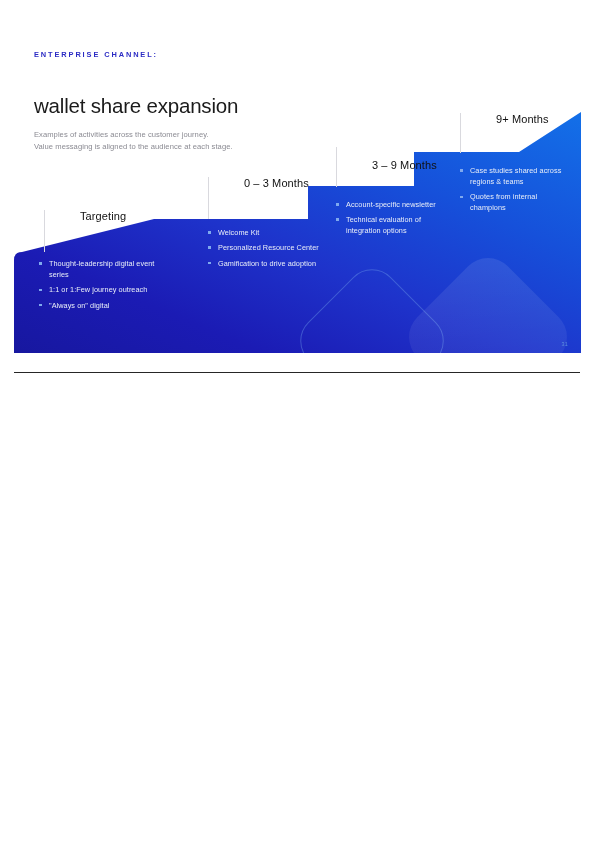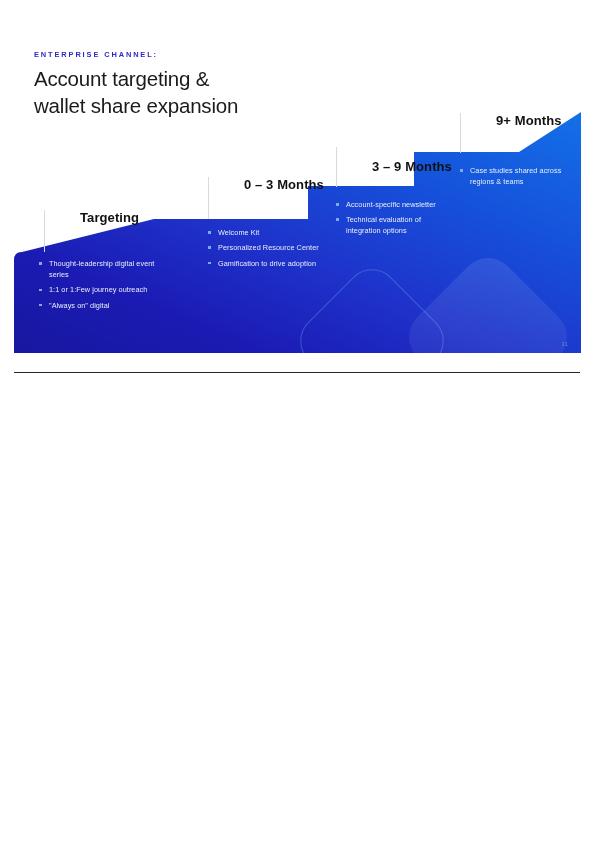--- a/index.html
+++ b/index.html
@@ -62,22 +62,22 @@
     height: 248px;
     display: block;
   }
 
   
   .stage {
     position: absolute;
   }
   .stage-label {
     position: absolute;
-    font-size: 13px;
-    font-weight: bold;
+    font-size: 11px;
+    font-weight: normal;
     color: #111111;
     white-space: nowrap;
     letter-spacing: 0.1px;
     padding-left: 32px;
   }
   .stage-connector {
     position: absolute;
     width: 1px;
     background: #D9D9DE;
   }
@@ -146,23 +146,27 @@
     height: 0;
     border-top: 1px solid #262626;
   }
 </style>
 </head>
 <body>
 
 <div id="slide-header">
   <div id="eyebrow">ENTERPRISE CHANNEL:</div>
   <h1 id="slide-title">
-    <span>Account targeting &amp;</span><br>
+    <br>
     <span>wallet share expansion</span>
   </h1>
+  <p id="slide-subtitle">
+    <span>Examples of activities across the customer journey.</span><br>
+    <span>Value messaging is aligned to the audience at each stage.</span>
+  </p>
 </div>
 
 <div id="staircase-panel">
 
   <svg id="staircase-svg" viewBox="0 0 567 248" preserveAspectRatio="none">
     <defs>
       <linearGradient id="stairGrad" x1="0" y1="1" x2="1" y2="0">
         <stop offset="0%" stop-color="#17179F"></stop>
         <stop offset="22%" stop-color="#1B1BB4"></stop>
         <stop offset="45%" stop-color="#1E33CB"></stop>
@@ -235,19 +239,20 @@
       <li class="bullet-item">Account-specific newsletter</li>
       <li class="bullet-item">Technical evaluation of integration options</li>
     </ul>
   </div>
 
   <div class="stage" id="stage-4">
     <div class="stage-label">9+ Months</div>
     <div class="stage-connector"></div>
     <ul class="bullet-list">
       <li class="bullet-item">Case studies shared across regions &amp; teams</li>
+      <li class="bullet-item">Quotes from internal champions</li>
     </ul>
   </div>
 
   <div id="page-number">31</div>
 </div>
 
 <div id="footer-rule"></div>
 
 </body></html>

